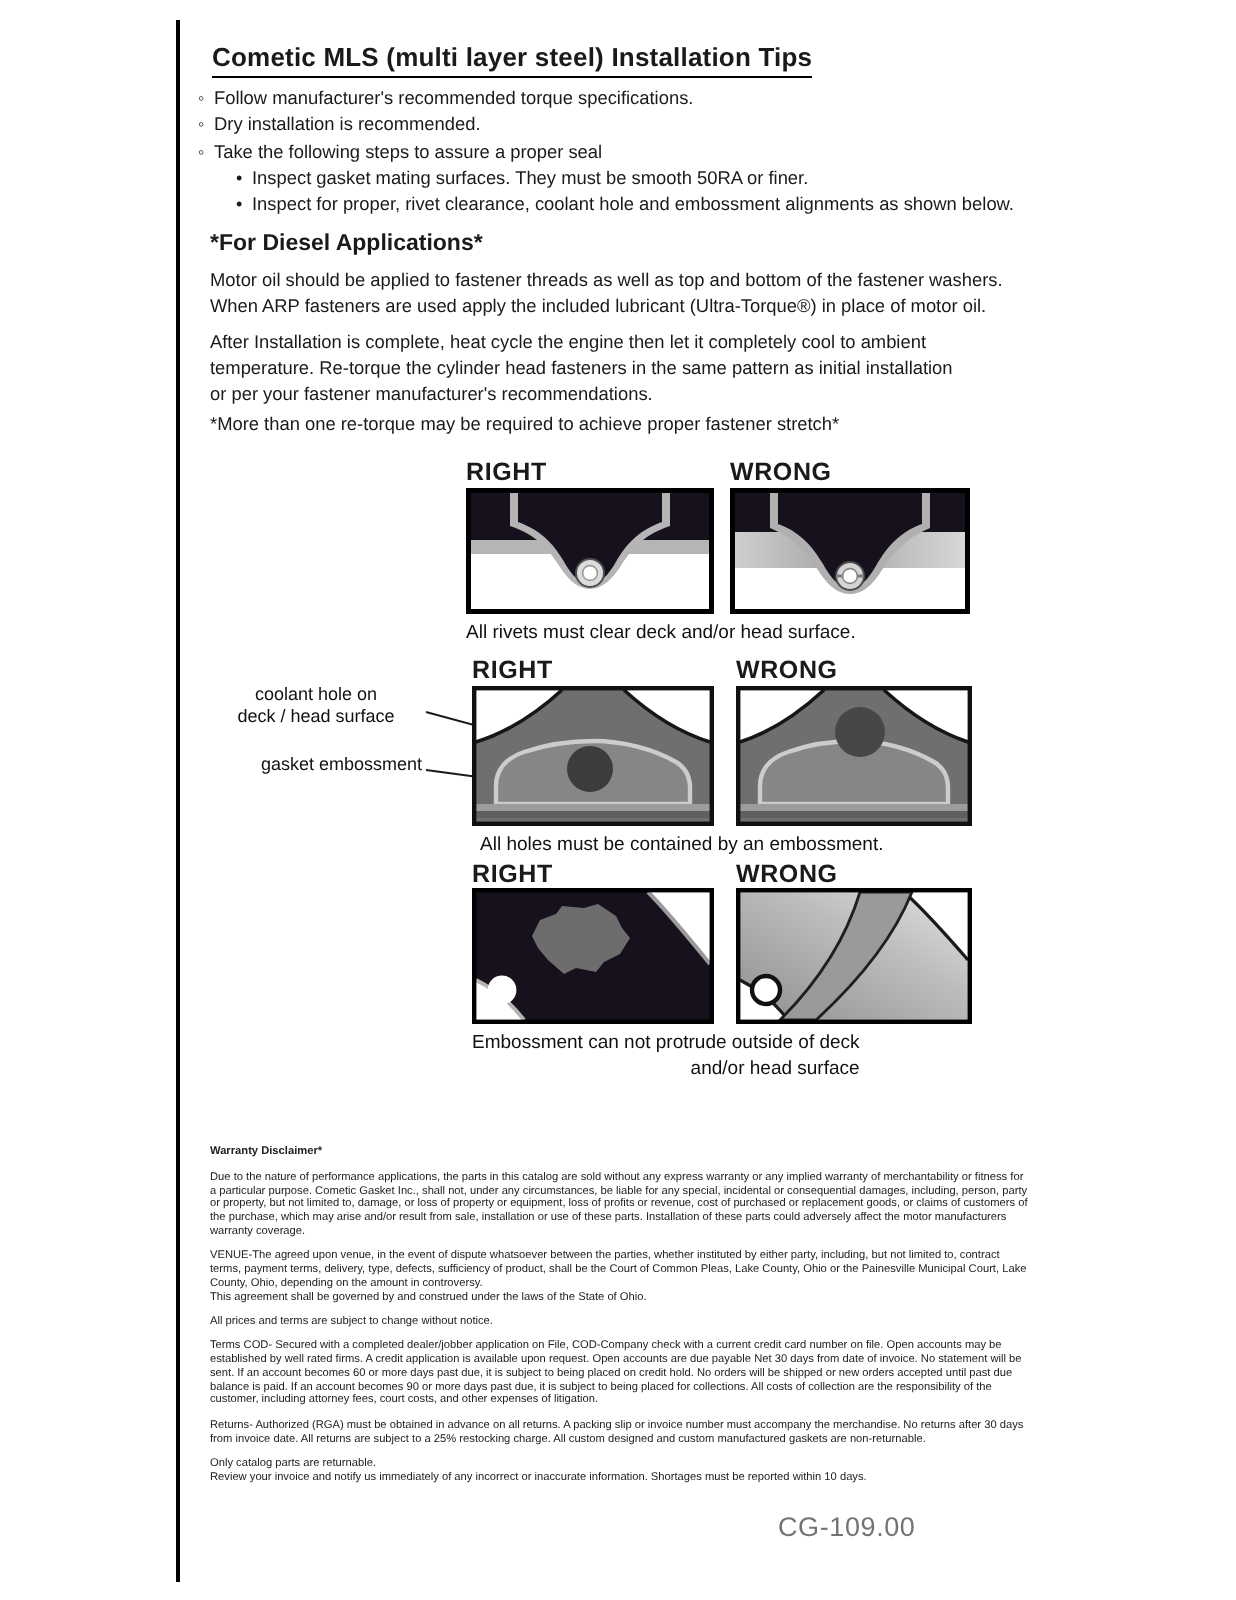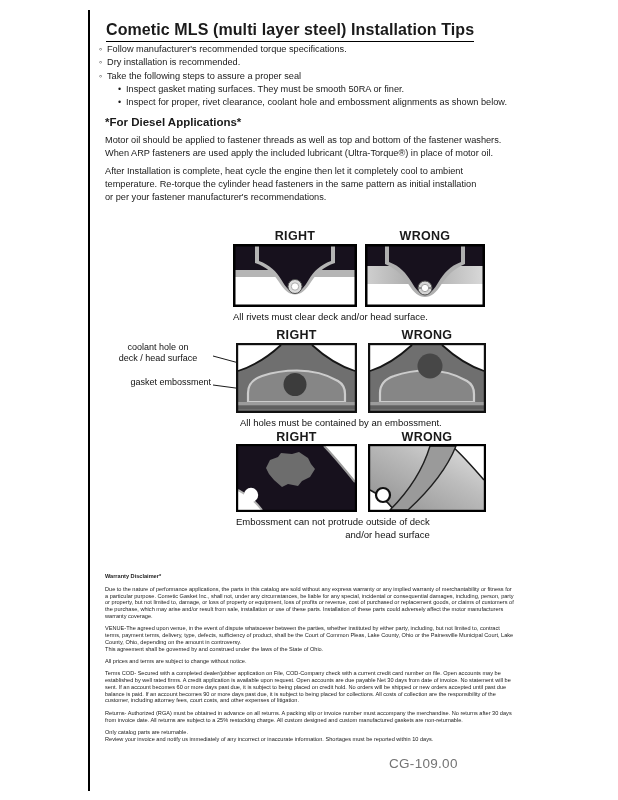--- a/index.html
+++ b/index.html
@@ -1,31 +1,31 @@
 <!DOCTYPE html>
 <html><head>
 <meta charset="utf-8">
 <style>
   html,body{margin:0;padding:0;background:#fff;}
   .page{position:relative;width:618px;height:800px;background:#ffffff;overflow:hidden;
         font-family:"Liberation Sans","DejaVu Sans",sans-serif;color:#1a1a1a;}
   .abs{position:absolute;}
   .vrule{left:88px;top:10px;width:1.5px;height:781px;background:#000;}
-  .title{left:106px;top:21px;font-size:16px;font-weight:bold;border-bottom:1.5px solid #000;
+  .title{left:106px;top:21px;font-size:13px;font-weight:bold;border-bottom:1.5px solid #000;
          padding-bottom:2px;letter-spacing:.1px;white-space:nowrap;}
   .bullets{left:99px;top:43px;font-size:9.2px;line-height:13.3px;width:470px;}
   .brow{display:flex;}
   .bmark{width:8px;flex:0 0 8px;font-size:9px;}
   .sub{margin-left:19px;}
   .heading{left:105px;top:116px;font-size:11.5px;font-weight:bold;text-align:right;}
   .para{font-size:9.2px;line-height:13.2px;white-space:nowrap;}
   .p1{left:105px;top:134px;}
   .p2{left:105px;top:165px;}
   .note{left:105px;top:207px;font-size:9.2px;white-space:nowrap;}
-  .dlabel{font-size:12.5px;font-weight:bold;text-align:center;letter-spacing:.3px;}
+  .dlabel{font-size:12.5px;font-weight:bold;text-align:left;letter-spacing:.3px;}
   .caption{font-size:9.5px;color:#111;white-space:nowrap;text-align:right;}
   .ann{font-size:9px;line-height:10.5px;text-align:right;color:#111;}
   .panel{display:block;}
   .warranty{left:105px;top:573px;width:409px;font-size:5.6px;line-height:6.8px;color:#222;}
   .warranty p{margin:0 0 5.5px 0;}
   .warranty .whead{font-weight:bold;margin-bottom:6px;}
   .tight{margin-bottom:0 !important;}
   .footer-code{left:389px;top:756px;font-size:13.5px;color:#737373;letter-spacing:.3px;}
 </style>
 </head>
@@ -66,20 +66,21 @@
     <div>Motor oil should be applied to fastener threads as well as top and bottom of the fastener washers.</div>
     <div>When ARP fasteners are used apply the included lubricant (Ultra-Torque®) in place of motor oil.</div>
   </div>
 
   <div class="abs para p2">
     <div>After Installation is complete, heat cycle the engine then let it completely cool to ambient</div>
     <div>temperature. Re-torque the cylinder head fasteners in the same pattern as initial installation</div>
     <div>or per your fastener manufacturer's recommendations.</div>
   </div>
 
+  <div class="abs note">*More than one re-torque may be required to achieve proper fastener stretch*</div>
 
   <div class="abs dlabel" style="left:233px;top:229px;width:124px;">RIGHT</div>
   <div class="abs dlabel" style="left:365px;top:229px;width:120px;">WRONG</div>
 
   <svg class="abs panel" style="left:233px;top:244px;" width="124" height="63" viewBox="0 0 124 63">
     <rect x="2" y="2" width="120" height="59" fill="#17111d"></rect>
     <rect x="2" y="33" width="120" height="28" fill="#ffffff"></rect>
     <rect x="2" y="26" width="120" height="7" fill="#b5b5b5"></rect>
     <path d="M22,2 H102 V19 C90,23 84,29 78,38 C73,46 68,50.5 62,50.5 C56,50.5 51,46 46,38 C40,29 34,23 22,19 Z" fill="#b5b5b5"></path>
     <path d="M26,2 H98 V17 C87,21 81,27 75.5,36 C71,44 67,48 62,48 C57,48 53,44 48.5,36 C43,27 37,21 26,17 Z" fill="#17111d"></path>

